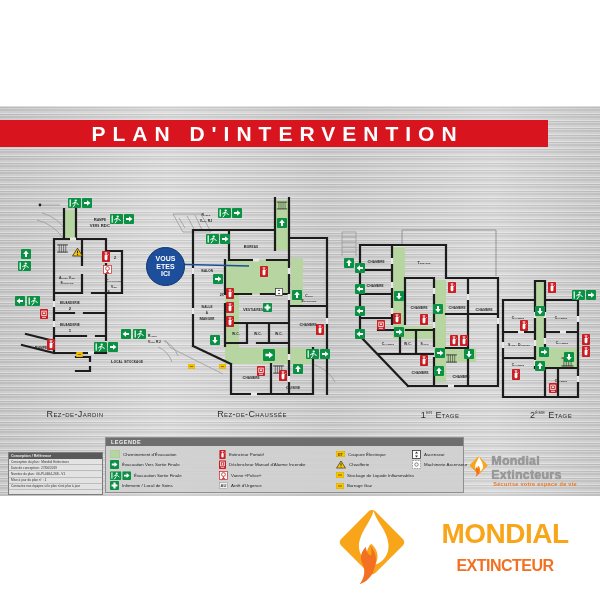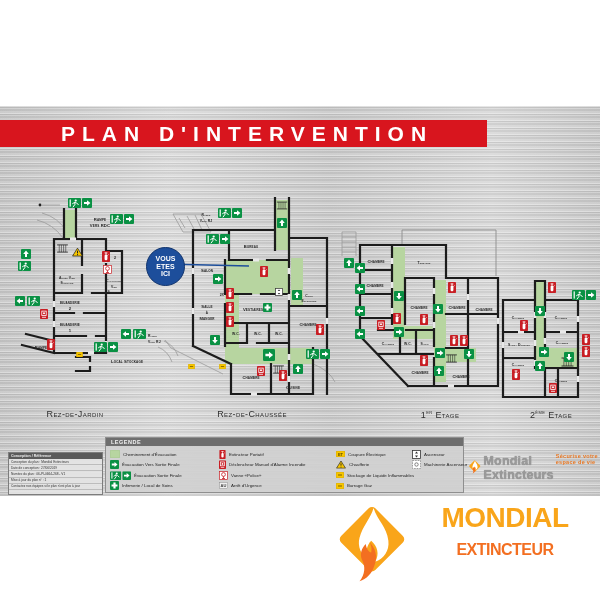--- a/index.html
+++ b/index.html
@@ -5,21 +5,21 @@
   html,body{margin:0;padding:0;background:#fff;}
   .canvas{position:relative;width:600px;height:600px;background:#fff;overflow:hidden;
           font-family:"Liberation Sans",sans-serif;}
   
   .plate{position:absolute;left:0;top:106px;width:600px;height:390px;
     background:#cfcfcf;
     background-image:
       repeating-linear-gradient(180deg, rgba(255,255,255,.38) 0 1px, rgba(0,0,0,.07) 1px 2px,
         rgba(255,255,255,.18) 2px 3px, rgba(0,0,0,.04) 3px 5px, rgba(255,255,255,.10) 5px 7px),
       linear-gradient(90deg,#c6c6c6,#dadada 28%,#c9c9c9 55%,#d8d8d8 82%,#c8c8c8);}
-  .banner{position:absolute;left:0;top:14px;width:487px;height:27px;background:#d8151e;
+  .banner{position:absolute;left:0;top:14px;width:548px;height:27px;background:#d8151e;
           display:flex;align-items:center;justify-content:center;}
   .banner span{color:#fff;font-weight:700;font-size:21px;letter-spacing:7px;padding-left:7px;}
   .address{position:absolute;left:0;top:47px;width:600px;text-align:center;
            font-size:9px;line-height:11.5px;color:#151515;}
   
   .plan{position:absolute;overflow:visible;}
   .plan .w{stroke:#1c1c1c;stroke-width:2.2;fill:none;stroke-linecap:square;}
   .plan .t{stroke:#8d8d8d;stroke-width:0.9;fill:none;}
   .plan .thin{stroke:#9a9a9a;stroke-width:0.8;fill:none;}
   .plan .door{stroke:#e9e9e9;stroke-width:2.8;fill:none;}
@@ -46,26 +46,26 @@
   .litem{display:flex;align-items:center;height:10.5px;gap:3px;}
   .litem svg{flex:0 0 auto;}
   .llab{font-size:4.4px;color:#1e1e1e;white-space:nowrap;}
   
   .concept{position:absolute;left:8px;top:346px;width:93px;height:41px;
            background:rgba(228,228,228,.9);border:.5px solid #7d7d7d;font-size:3.2px;color:#333;}
   .concept .ch{background:#5a5a5a;color:#eee;font-size:3.6px;font-weight:700;padding:1px 2px;}
   .concept .cl{padding:.6px 2px;border-bottom:.4px solid #bcbcbc;white-space:nowrap;overflow:hidden;}
   
   .plate-brand{position:absolute;left:468px;top:348px;display:flex;align-items:flex-start;gap:2px;}
-  .pb-text{display:flex;flex-direction:row;}
+  .pb-text{display:flex;flex-direction:column;}
   .bname{font-size:12.5px;font-weight:700;color:#9a9a9a;text-shadow:0 0 1px #777;letter-spacing:.2px;}
   .btag{font-size:5.5px;color:#e87722;font-weight:700;margin-top:-1px;margin-left:2px;letter-spacing:.3px;}
   
   .footer-logo{position:absolute;left:333px;top:503px;width:262px;height:94px;
-               display:flex;align-items:flex-start;gap:4px;}
+               display:flex;align-items:center;gap:4px;}
   .fl-text{flex:1;text-align:center;font-weight:800;letter-spacing:-.5px;}
   .fl1{font-size:28px;color:#f9a51a;line-height:30px;}
   .fl2{font-size:16px;color:#f36f21;line-height:33px;}
   .defs{position:absolute;width:0;height:0;}
 </style>
 </head>
 <body>
 
 <svg class="defs" aria-hidden="true">
   <defs>

